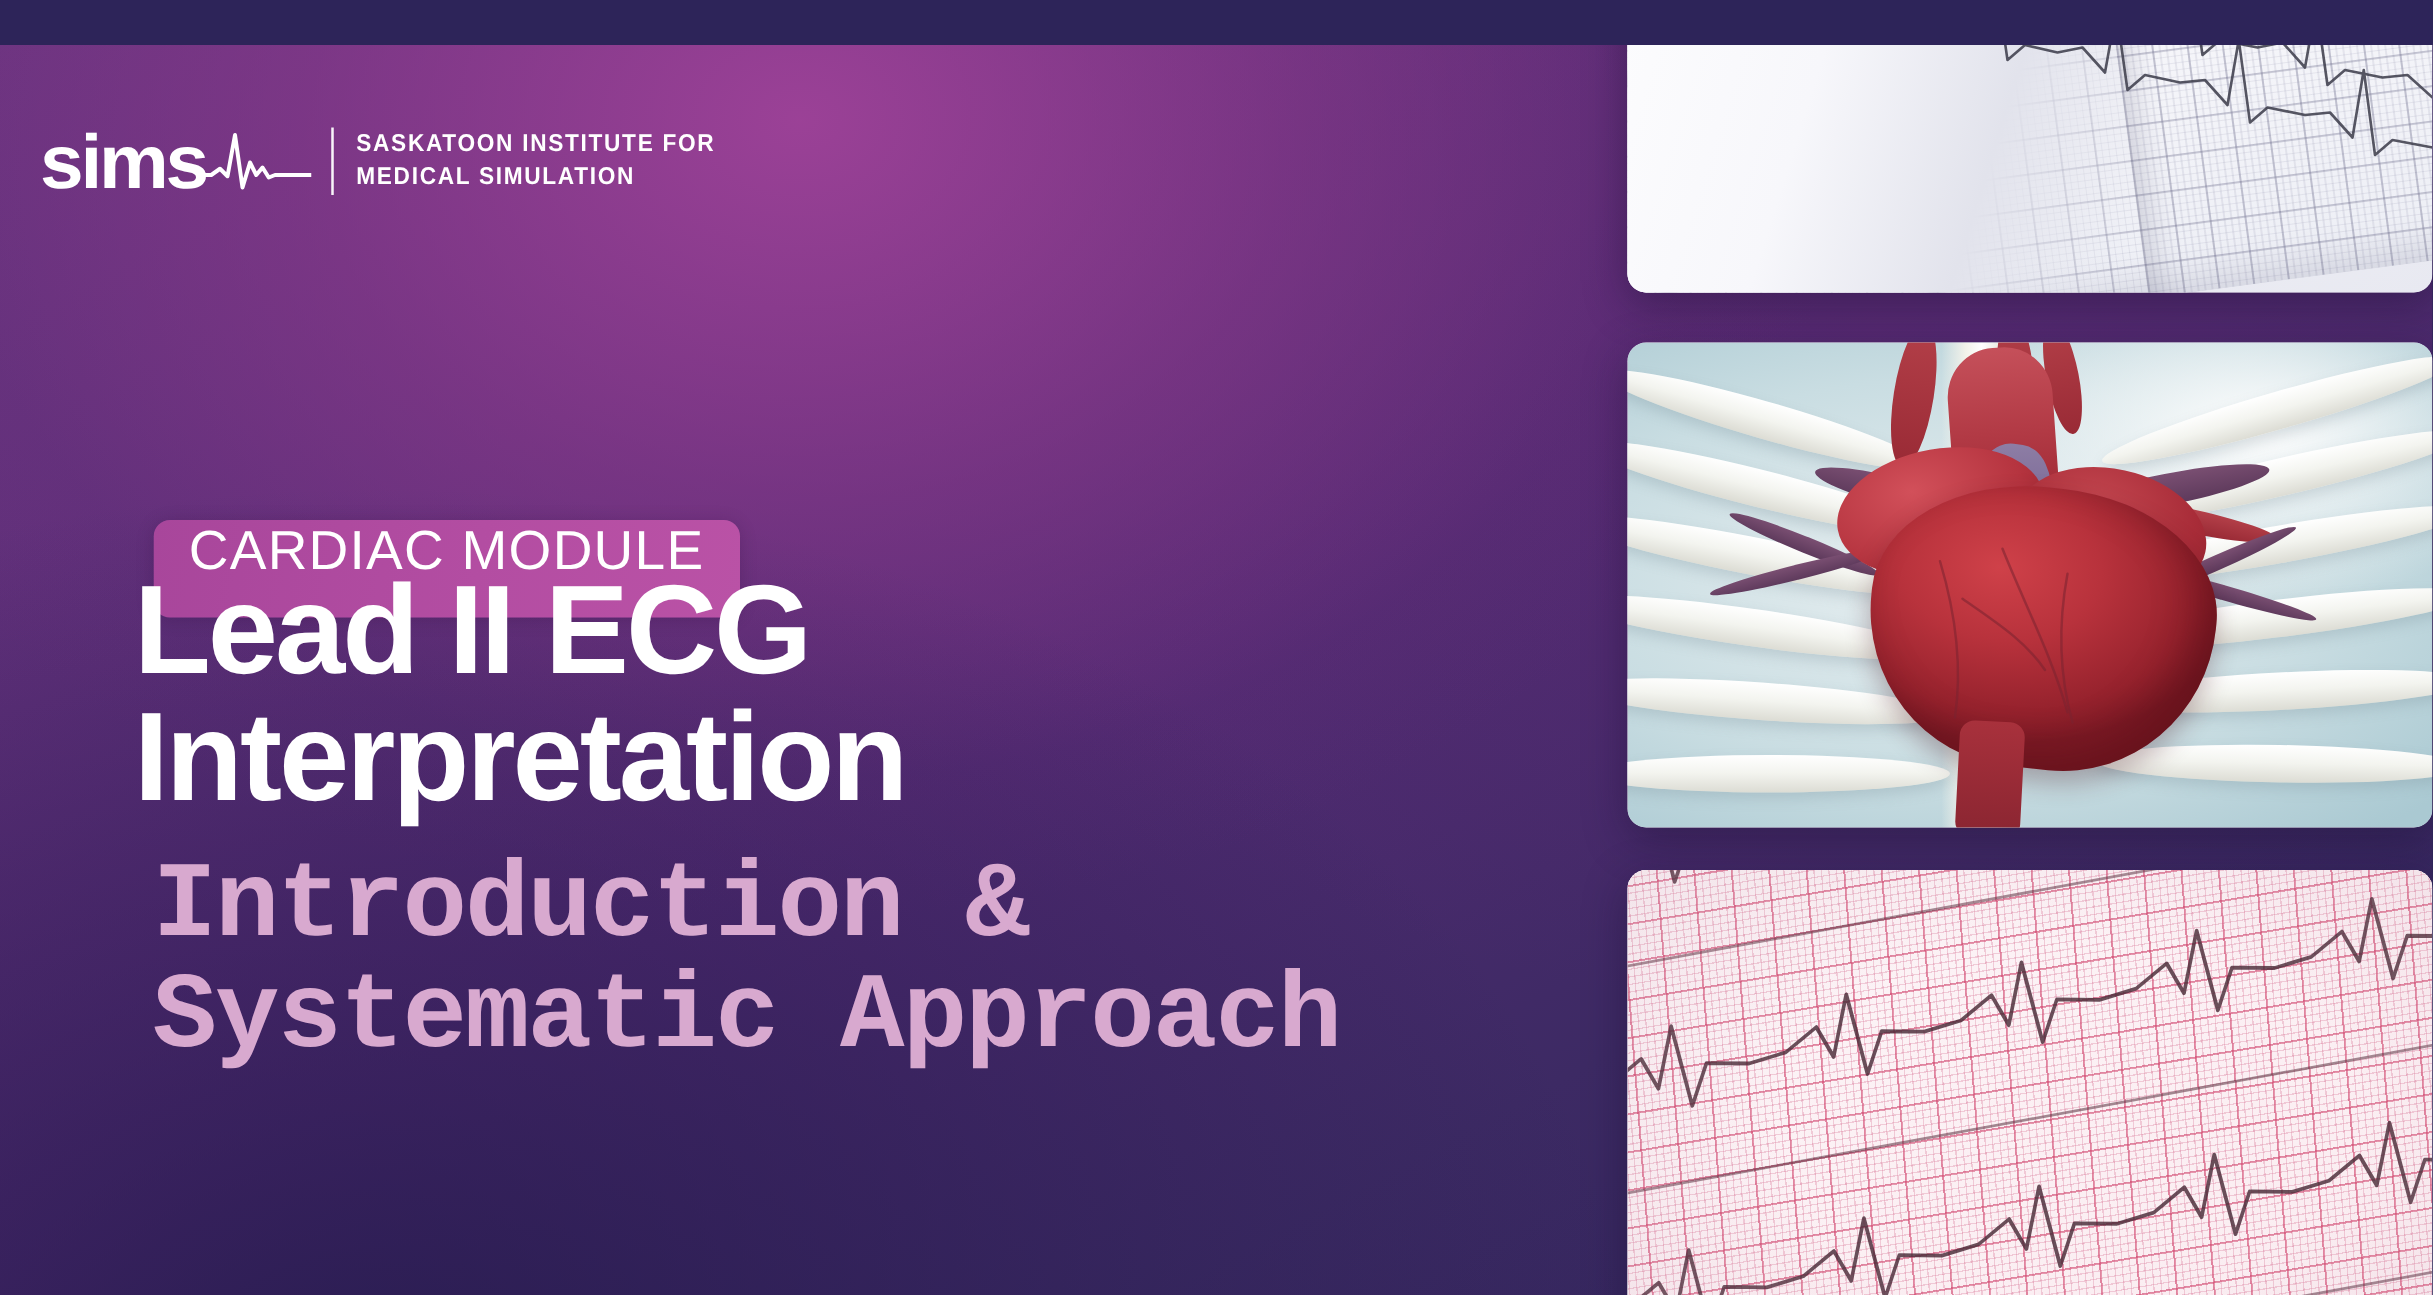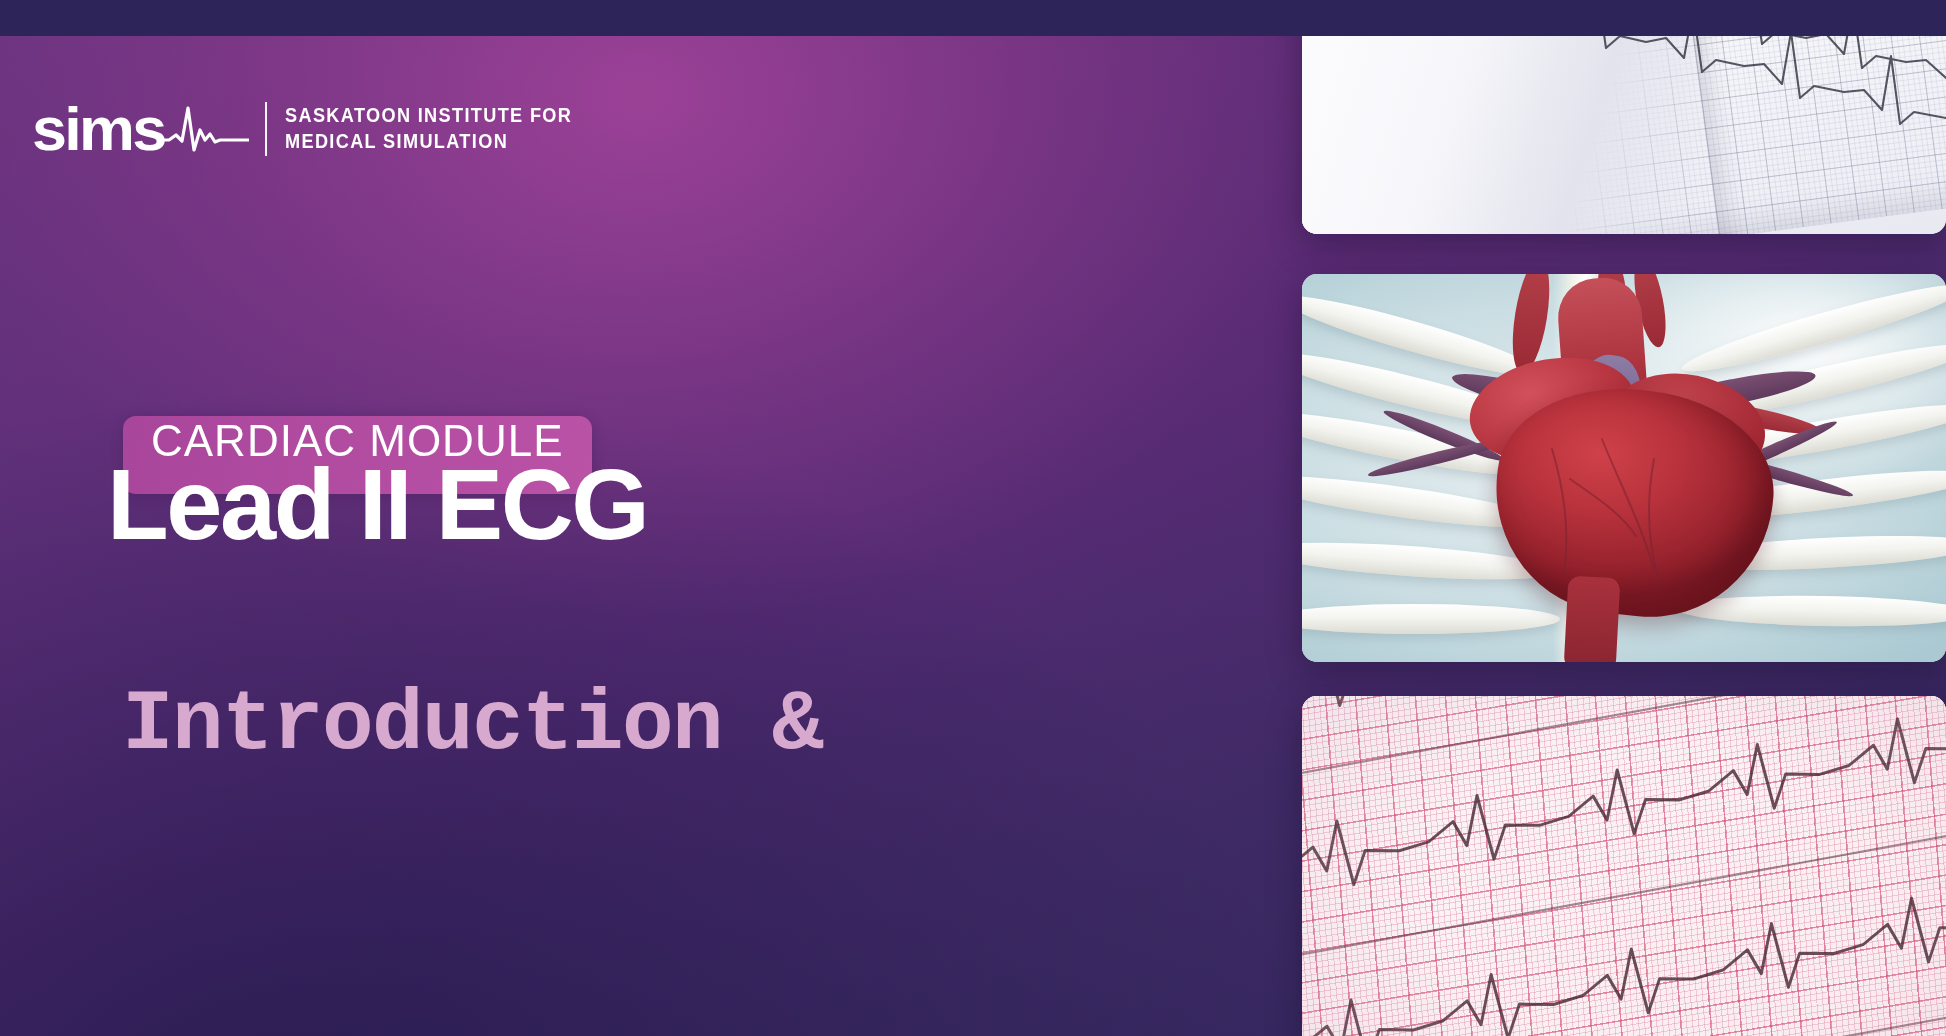--- a/index.html
+++ b/index.html
@@ -264,24 +264,26 @@
         <span>MEDICAL SIMULATION</span>
       </span>
     </div>
 
     <div class="badge">
       <span class="badge-text">CARDIAC MODULE</span>
     </div>
 
     <h1 class="title">
       <span class="title-line">Lead II ECG</span>
+      <span class="title-line">Interpretation</span>
     </h1>
 
     <h2 class="subtitle">
       <span class="subtitle-line">Introduction &amp;</span>
+      <span class="subtitle-line">Systematic Approach</span>
     </h2>
   </div>
 
   <div class="media-col">
 
     <div class="media-card card-1">
       <div class="card-img">
         <div class="ecg-strip-scene">
           <div class="strip-paper"></div>
           <div class="strip-curl"></div>

